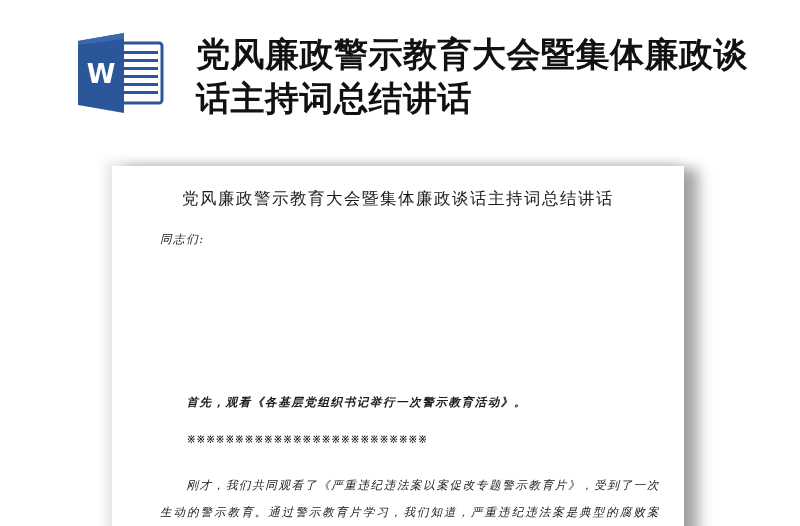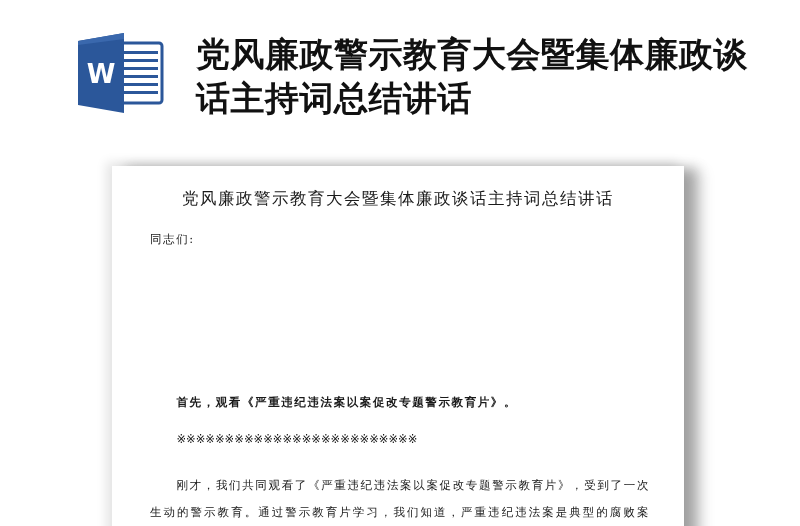--- a/index.html
+++ b/index.html
@@ -71,25 +71,26 @@
       top: 22px;
       width: 572px;
       text-align: center;
       font-size: 16.5px;
       line-height: 22px;
       color: #1a1a1a;
       letter-spacing: 1.5px;
     }
     .body-text {
       position: absolute;
-      left: 38px;
+      left: 48px;
       width: 500px;
       font-size: 11.5px;
       color: #1a1a1a;
       letter-spacing: 1.6px;
+      font-style: italic;
     }
     .salutation {
       top: 65px;
       line-height: 16px;
     }
     .para {
       line-height: 27px;
       text-indent: 2.3em;
       text-align: justify;
       text-align-last: left;
@@ -134,18 +135,18 @@
       <text x="25" y="50" text-anchor="middle" font-family="DejaVu Sans, Liberation Sans, sans-serif" font-weight="bold" font-size="26" fill="#ffffff">W</text>
     </svg>
     <div class="header-title">党风廉政警示教育大会暨集体廉政谈话主持词总结讲话</div>
   </div>
 
   <div class="backdrop"></div>
 
   <div class="page">
     <div class="doc-title">党风廉政警示教育大会暨集体廉政谈话主持词总结讲话</div>
     <div class="body-text salutation">同志们:</div>
-    <div class="body-text bold-line">首先，观看《严重违纪违法案以案促改专题警示教育片》。</div>
+    <div class="body-text bold-line">首先，观看《各基层党组织书记举行一次警示教育活动》。</div>
     <div class="body-text separator">※※※※※※※※※※※※※※※※※※※※※※※※※</div>
     <div class="body-text para para2">刚才，我们共同观看了《严重违纪违法案以案促改专题警示教育片》，受到了一次生动的警示教育。通过警示教育片学习，我们知道，严重违纪违法案是典型的腐败案件，我们在座的</div>
   </div>
 
 </div>
 
 </body></html>

